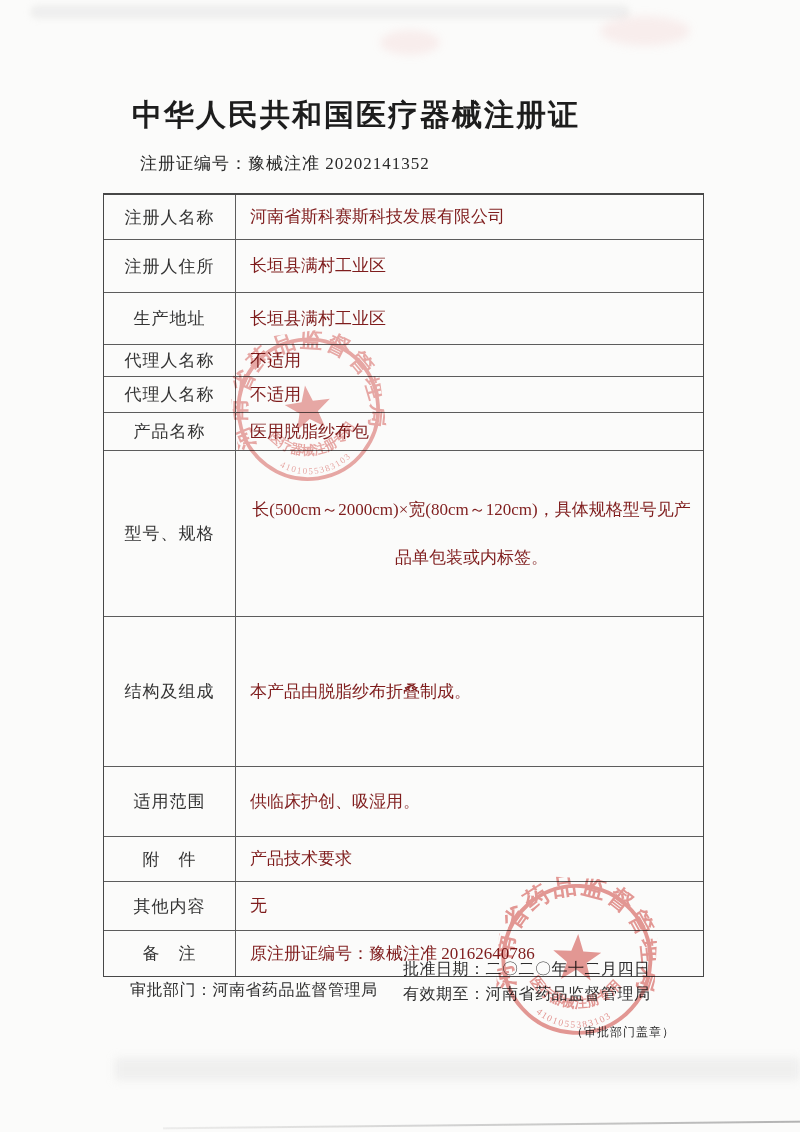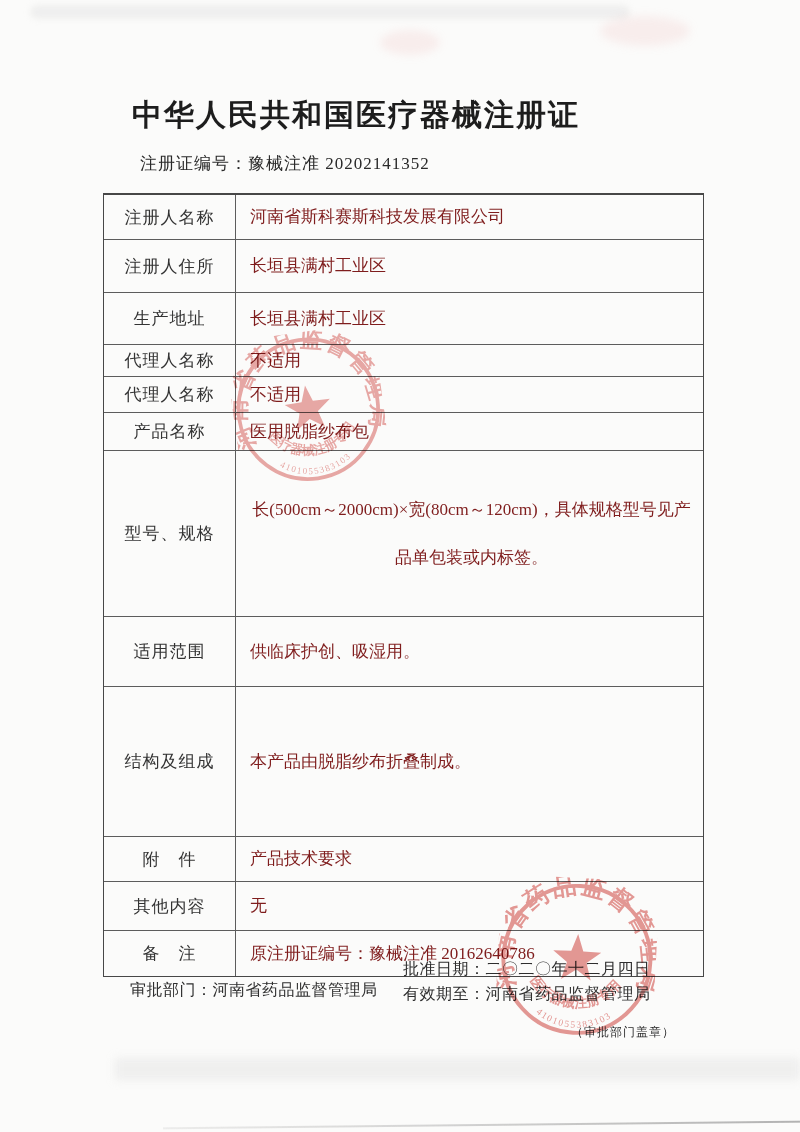--- a/index.html
+++ b/index.html
@@ -88,27 +88,27 @@
     <div class="tvalue">不适用</div>
   </div>
   <div class="trow" style="height:38px">
     <div class="tlabel">产品名称</div>
     <div class="tvalue">医用脱脂纱布包</div>
   </div>
   <div class="trow tall" style="height:166px">
     <div class="tlabel">型号、规格</div>
     <div class="tvalue">长(500cm～2000cm)×宽(80cm～120cm)，具体规格型号见产品单包装或内标签。</div>
   </div>
+  <div class="trow" style="height:150px">
+    <div class="tlabel">结构及组成</div>
+    <div class="tvalue">本产品由脱脂纱布折叠制成。</div>
+  </div>
   <div class="trow" style="height:70px">
     <div class="tlabel">适用范围</div>
     <div class="tvalue">供临床护创、吸湿用。</div>
-  </div>
-  <div class="trow" style="height:150px">
-    <div class="tlabel">结构及组成</div>
-    <div class="tvalue">本产品由脱脂纱布折叠制成。</div>
   </div>
   <div class="trow" style="height:45px">
     <div class="tlabel">附　件</div>
     <div class="tvalue">产品技术要求</div>
   </div>
   <div class="trow" style="height:49px">
     <div class="tlabel">其他内容</div>
     <div class="tvalue">无</div>
   </div>
   <div class="trow" style="height:46px">

